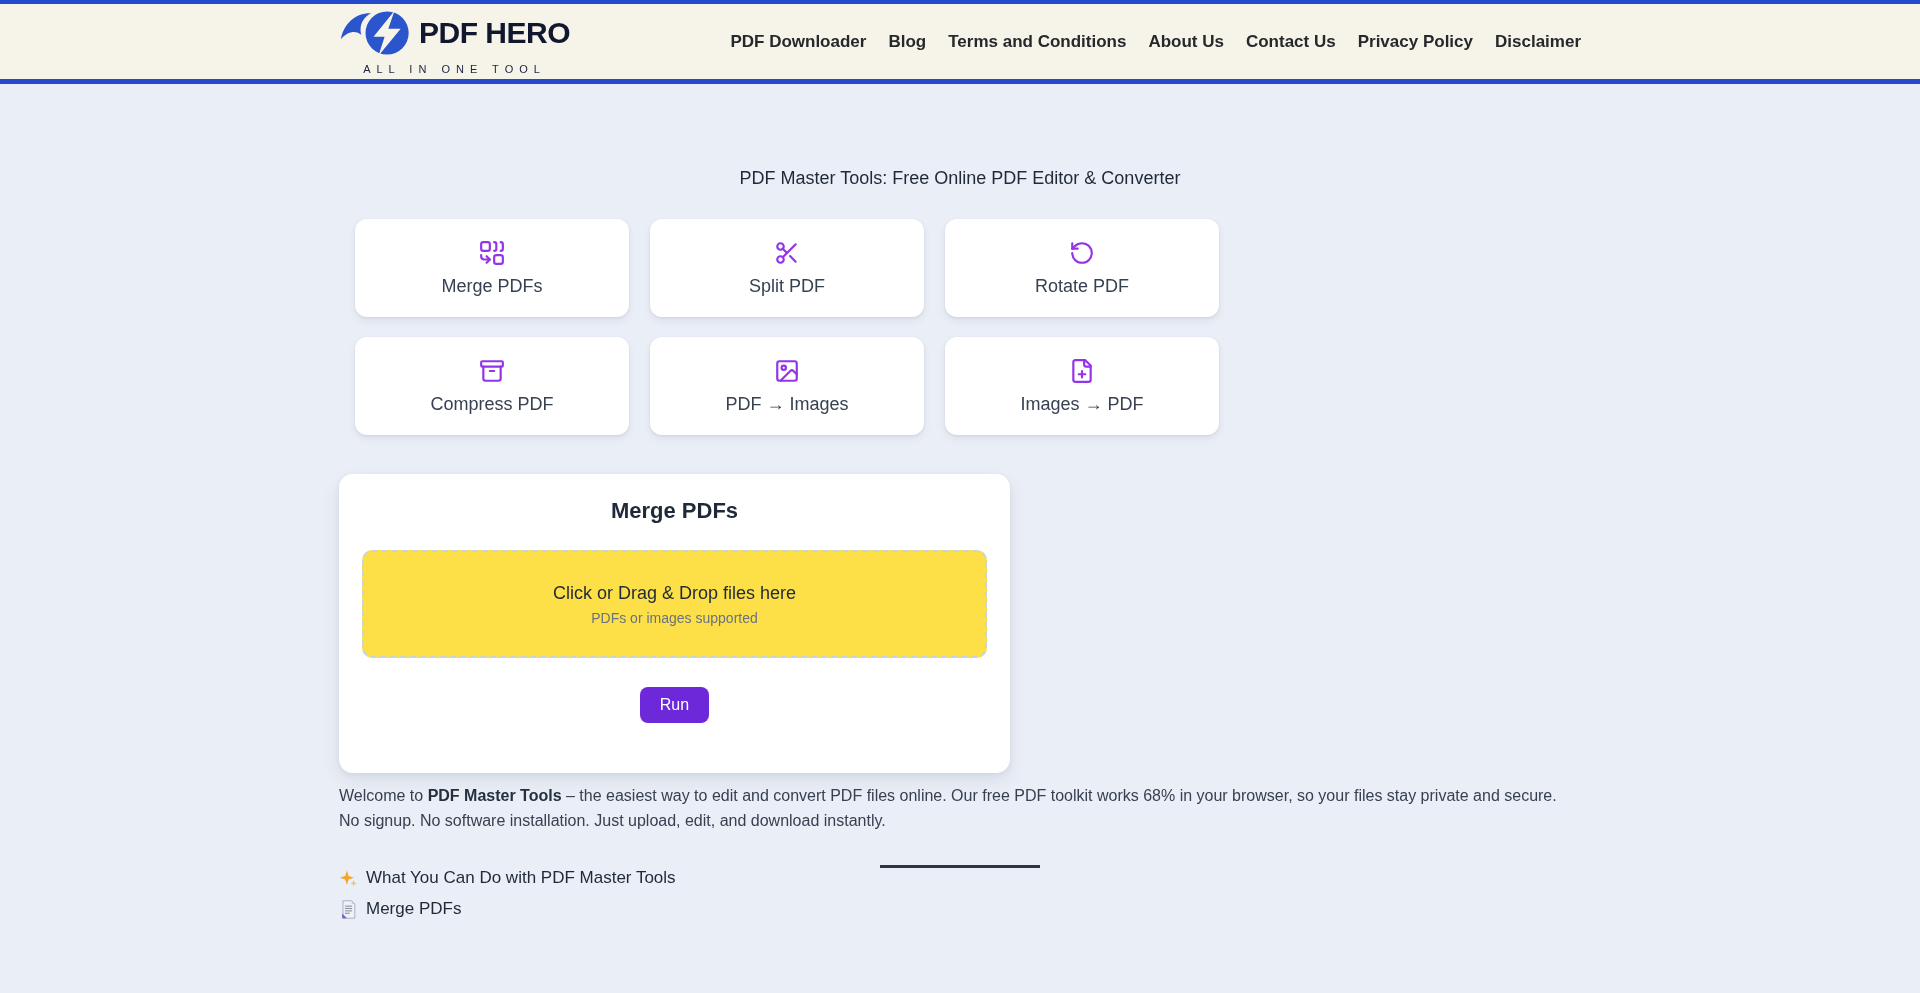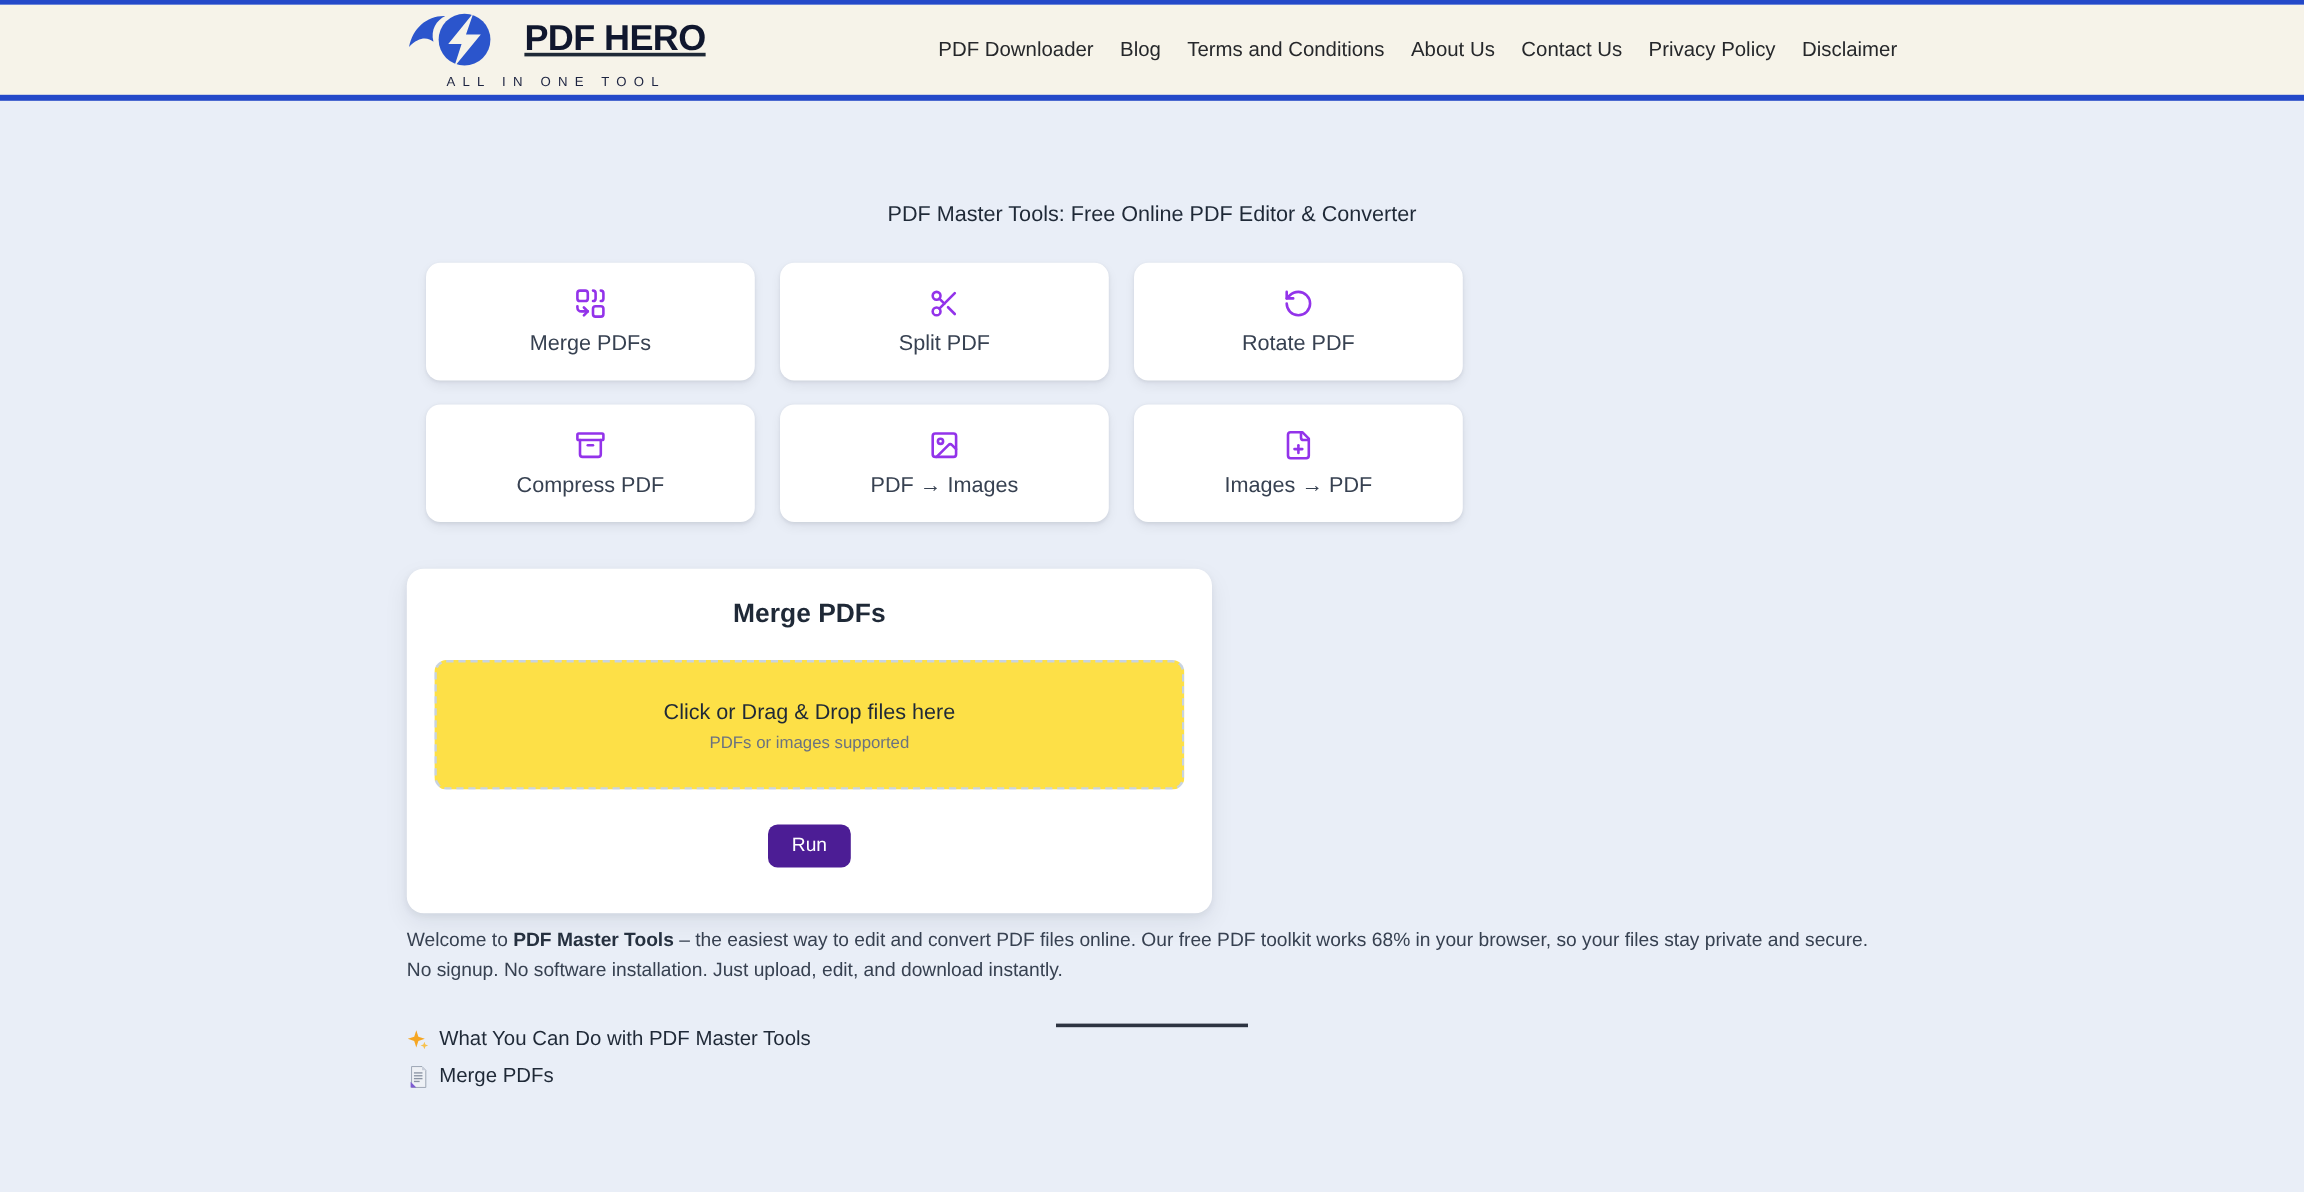--- a/index.html
+++ b/index.html
@@ -14,33 +14,33 @@
   header.site-header {
     height:80px; background:#f6f3e9;
     border-bottom:5px solid #2449c9;
     display:flex; align-items:center;
   }
   .header-inner {
     width:1242px; margin:0 auto;
     display:flex; align-items:center; justify-content:space-between;
   }
   .logo { display:flex; flex-direction:column; cursor:pointer; }
-  .logo-row { display:flex; align-items:center; gap:24px;text-decoration:underline; }
+  .logo-row { display:flex; align-items:center; gap:6px; }
   .logo-mark { width:74px; height:50px; }
   .logo-word {
     font-size:30px; font-weight:800; letter-spacing:-0.5px;
     color:#10172e; line-height:1;
   }
   .logo-tagline {
     margin-top:5px; font-size:11px; font-weight:400;
     letter-spacing:6px; color:#1c2340; text-align:center;
   }
   nav.main-nav { display:flex; gap:22px; align-items:center; }
   nav.main-nav a {
-    text-decoration:none; color:#26282b; font-size:17px; font-weight:400;
+    text-decoration:none; color:#26282b; font-size:17px; font-weight:700;
     white-space:nowrap; cursor:pointer;
   }
   
   .container { width:1242px; margin:0 auto; }
   h1.page-title {
     margin-top:84px; text-align:center;
     font-size:18px; font-weight:500; color:#1f2937;
   }
   .tools-grid {
     margin:30px 0 0 16px;
@@ -67,22 +67,22 @@
   .panel-sub { text-align:center; font-size:15px; color:#6b7280; margin-top:14px; }
   .dropzone {
     margin:26px 23px 0; height:108px;
     border:2px dashed #c8d3e0; border-radius:10px; background:#fde047;
     display:flex; flex-direction:column; align-items:center; justify-content:center;
     cursor:pointer;
   }
   .dropzone-main { font-size:18px; color:#1f2937; }
   .dropzone-hint { font-size:14px; color:#6b7280; margin-top:6px; }
   .run-button {
-    display:block; margin:29px auto 0;
-    background:#4c1d95; color:#ffffff; border:none; border-radius:8px;
+    display:block; margin:29px auto 12px;
+    background:#6d28d9; color:#ffffff; border:none; border-radius:8px;
     font-family:inherit; font-size:16px; padding:9px 20px; cursor:pointer;
   }
   
   .welcome { margin-top:10px; font-size:16px; line-height:25px; color:#374151; }
   .welcome b { color:#25303f; }
   hr.short-divider {
     border:none; border-top:3px solid #2d3442;
     width:160px; margin:32px auto 0;
   }
   .features { }

